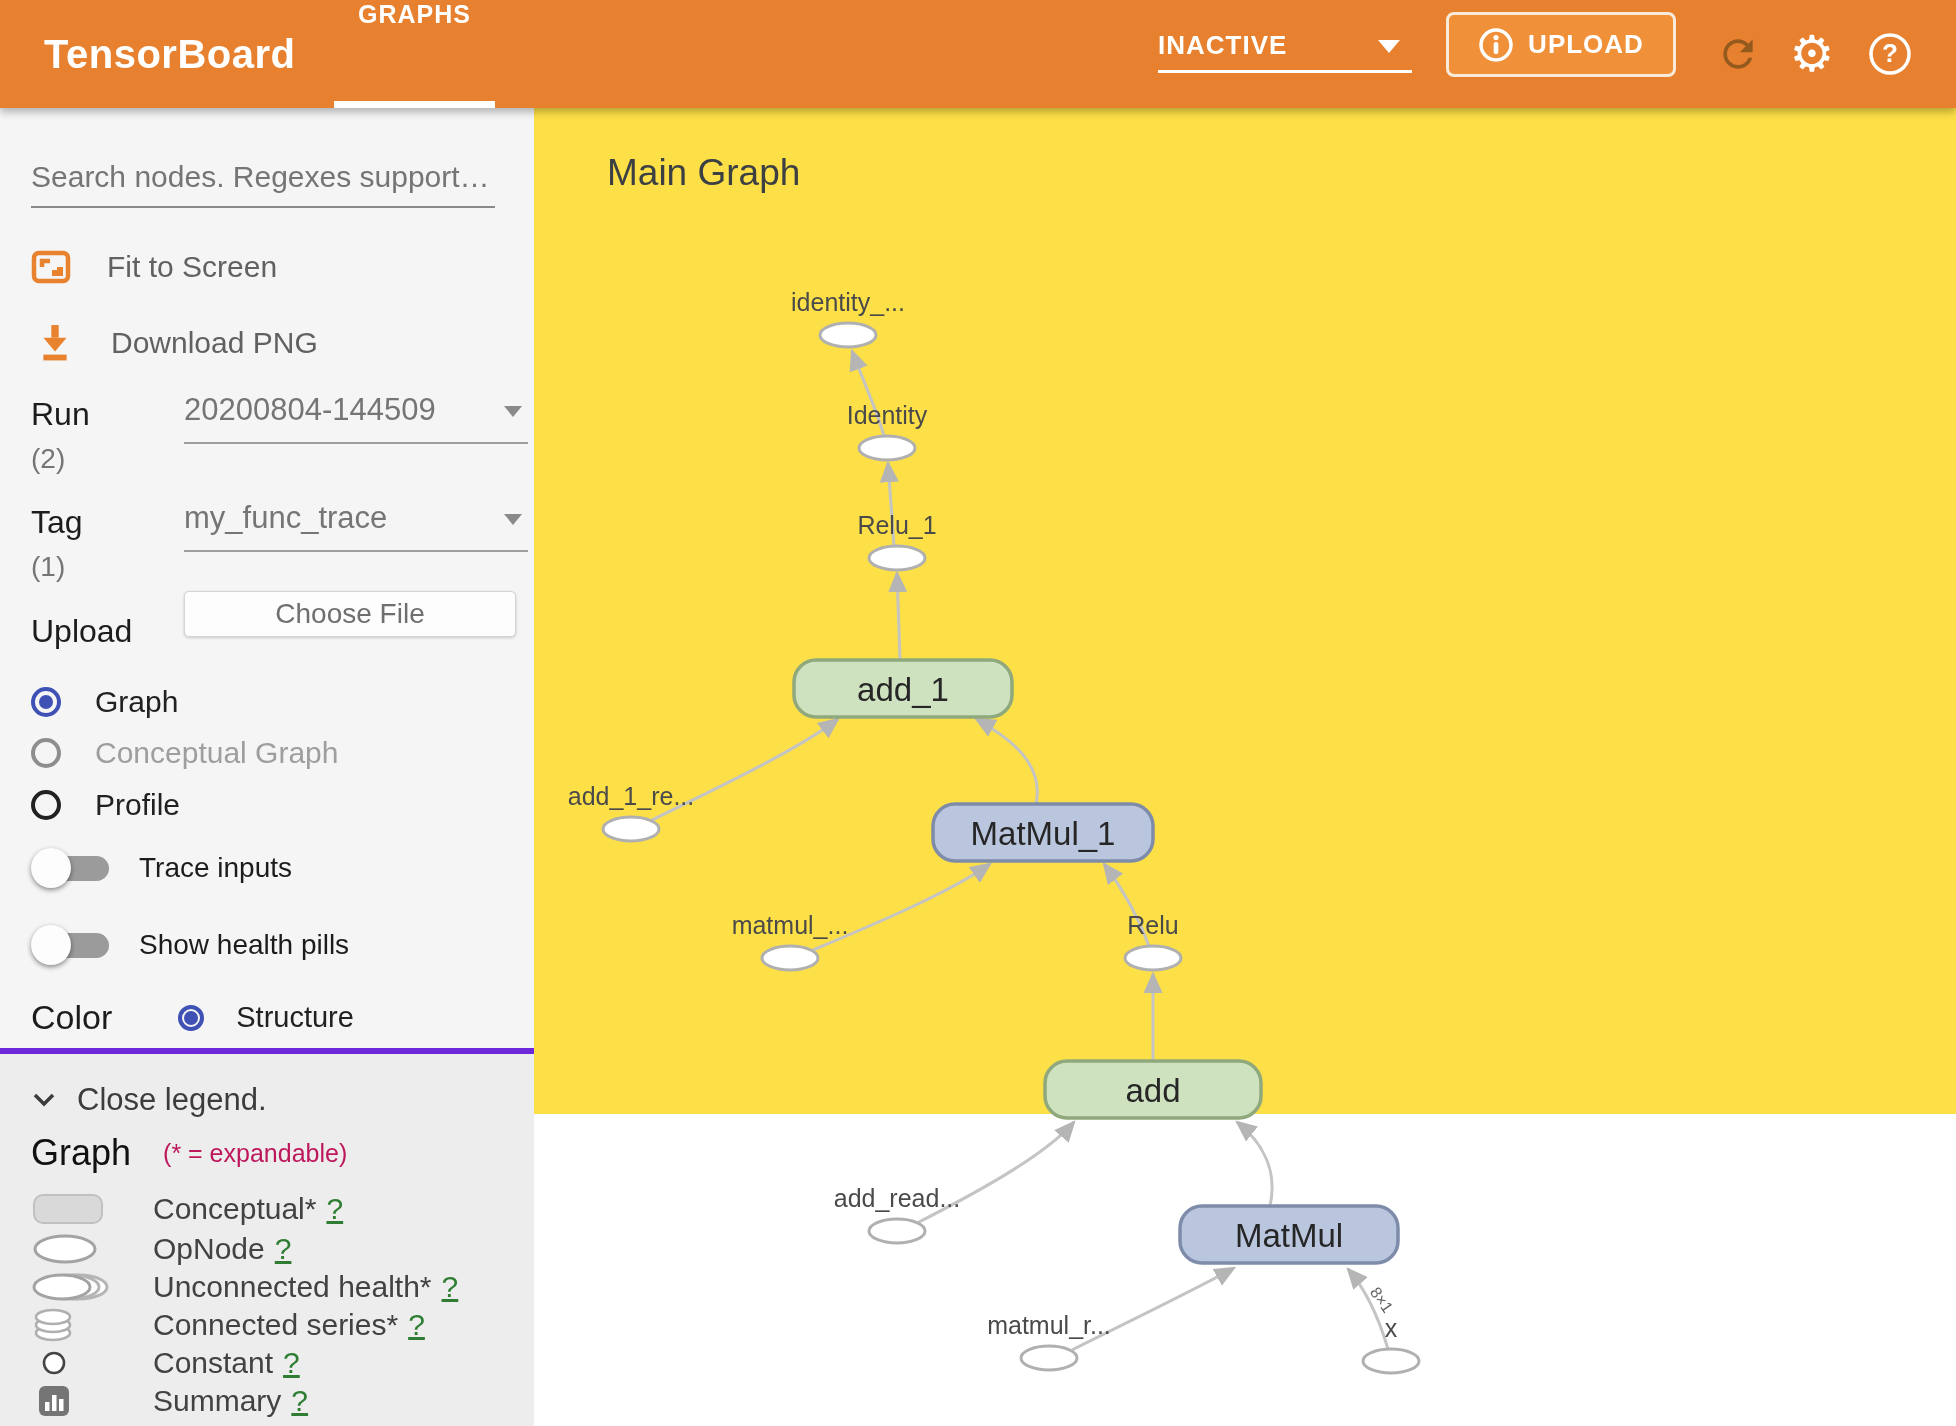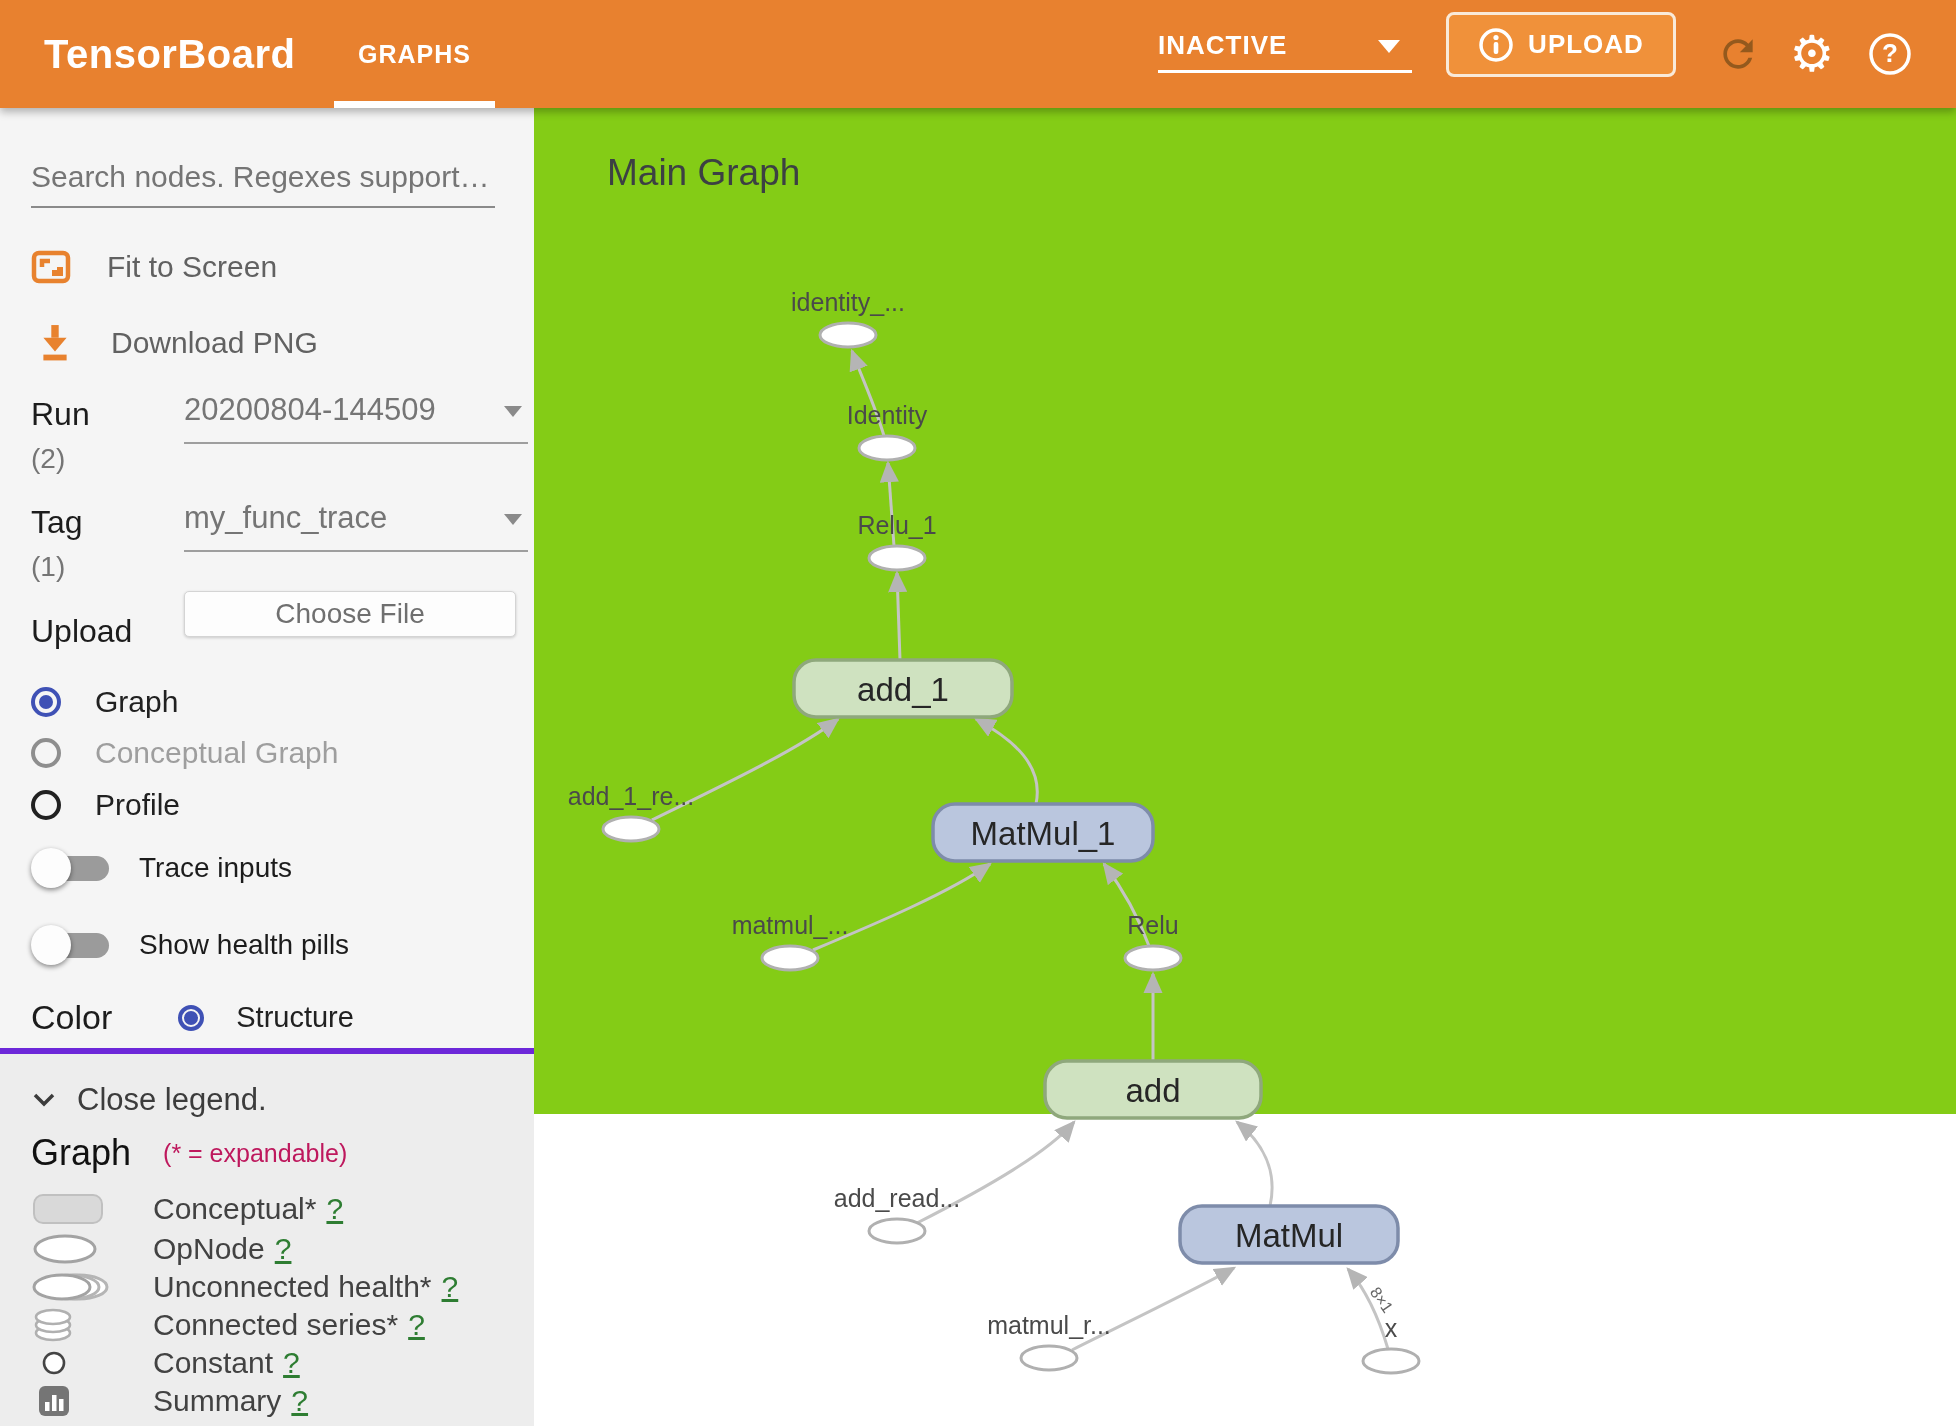--- a/index.html
+++ b/index.html
@@ -6,21 +6,21 @@
   html,body { width:1956px; height:1426px; overflow:hidden; background:#fff;
     font-family:"Liberation Sans", sans-serif; }
 
   
   .header { position:absolute; left:0; top:0; width:1956px; height:108px;
     background:#e8812f; box-shadow:0 4px 8px rgba(0,0,0,.28); z-index:20; }
   .brand { position:absolute; left:44px; top:50%; transform:translateY(-50%);
     color:#fff; font-size:40px; font-weight:bold; letter-spacing:.5px; }
   .tab { position:absolute; left:334px; top:0; width:161px; height:108px;
     color:#fff; font-size:25px; font-weight:bold; letter-spacing:1px;
-    display:flex; align-items:center; justify-content:center; }
+    display:flex; align-items:flex-start; justify-content:center; }
   .tab-underline { position:absolute; left:0; bottom:0; width:100%; height:7px; background:#fff; }
   .inactive { position:absolute; left:1158px; top:0; width:254px; height:108px; }
   .inactive-label { position:absolute; left:0; top:30px; color:#fff; font-size:26px;
     font-weight:bold; letter-spacing:1px; }
   .inactive-caret { position:absolute; right:12px; top:40px; width:0; height:0;
     border-left:11px solid transparent; border-right:11px solid transparent;
     border-top:13px solid #fff; }
   .inactive-underline { position:absolute; left:0; top:70px; width:254px; height:3px; background:#fff; }
   .upload-btn { position:absolute; left:1446px; top:12px; width:230px; height:65px;
     background:#f0913a; border:3px solid #f9ead9; border-radius:8px; cursor:pointer;
@@ -73,21 +73,21 @@
     background:#ededed; border-top:6px solid #6d28d9; }
   .lrow { position:absolute; left:31px; display:flex; align-items:center; }
   .legend-toggle { gap:20px; color:#3c3c3c; font-size:31px; cursor:pointer; }
   .legend-head { font-size:36px; color:#111; }
   .legend-note { margin-left:32px; font-size:25px; color:#be185d; }
   .licon { width:122px; display:flex; align-items:center; flex:0 0 auto; }
   .llabel { font-size:30px; color:#424242; }
   .qlink { color:#2e7d32; text-decoration:underline; margin-left:10px; cursor:pointer; }
 
   
-  .main { position:absolute; left:534px; top:108px; width:1422px; height:1006px; background:#84cc16; }
+  .main { position:absolute; left:534px; top:108px; width:1422px; height:1006px; background:#fde047; }
   .main-title { position:absolute; left:73px; top:44px; font-size:37px;
     font-weight:500; color:#3c4043; }
   #graph-svg { position:absolute; left:0; top:0; }
   .edge { fill:none; stroke:#c4c4c4; stroke-width:3; }
   .gnode { cursor:pointer; }
   .ellipse-node { fill:#fff; stroke:#b0b0b0; stroke-width:3; }
   .ellipse-label { font-size:25px; fill:#4a4a4a; text-anchor:middle; }
   .rect-label { font-size:33px; fill:#262626; text-anchor:middle; }
   .edge-shape-label { font-size:16px; fill:#666; text-anchor:middle; }
 </style>

